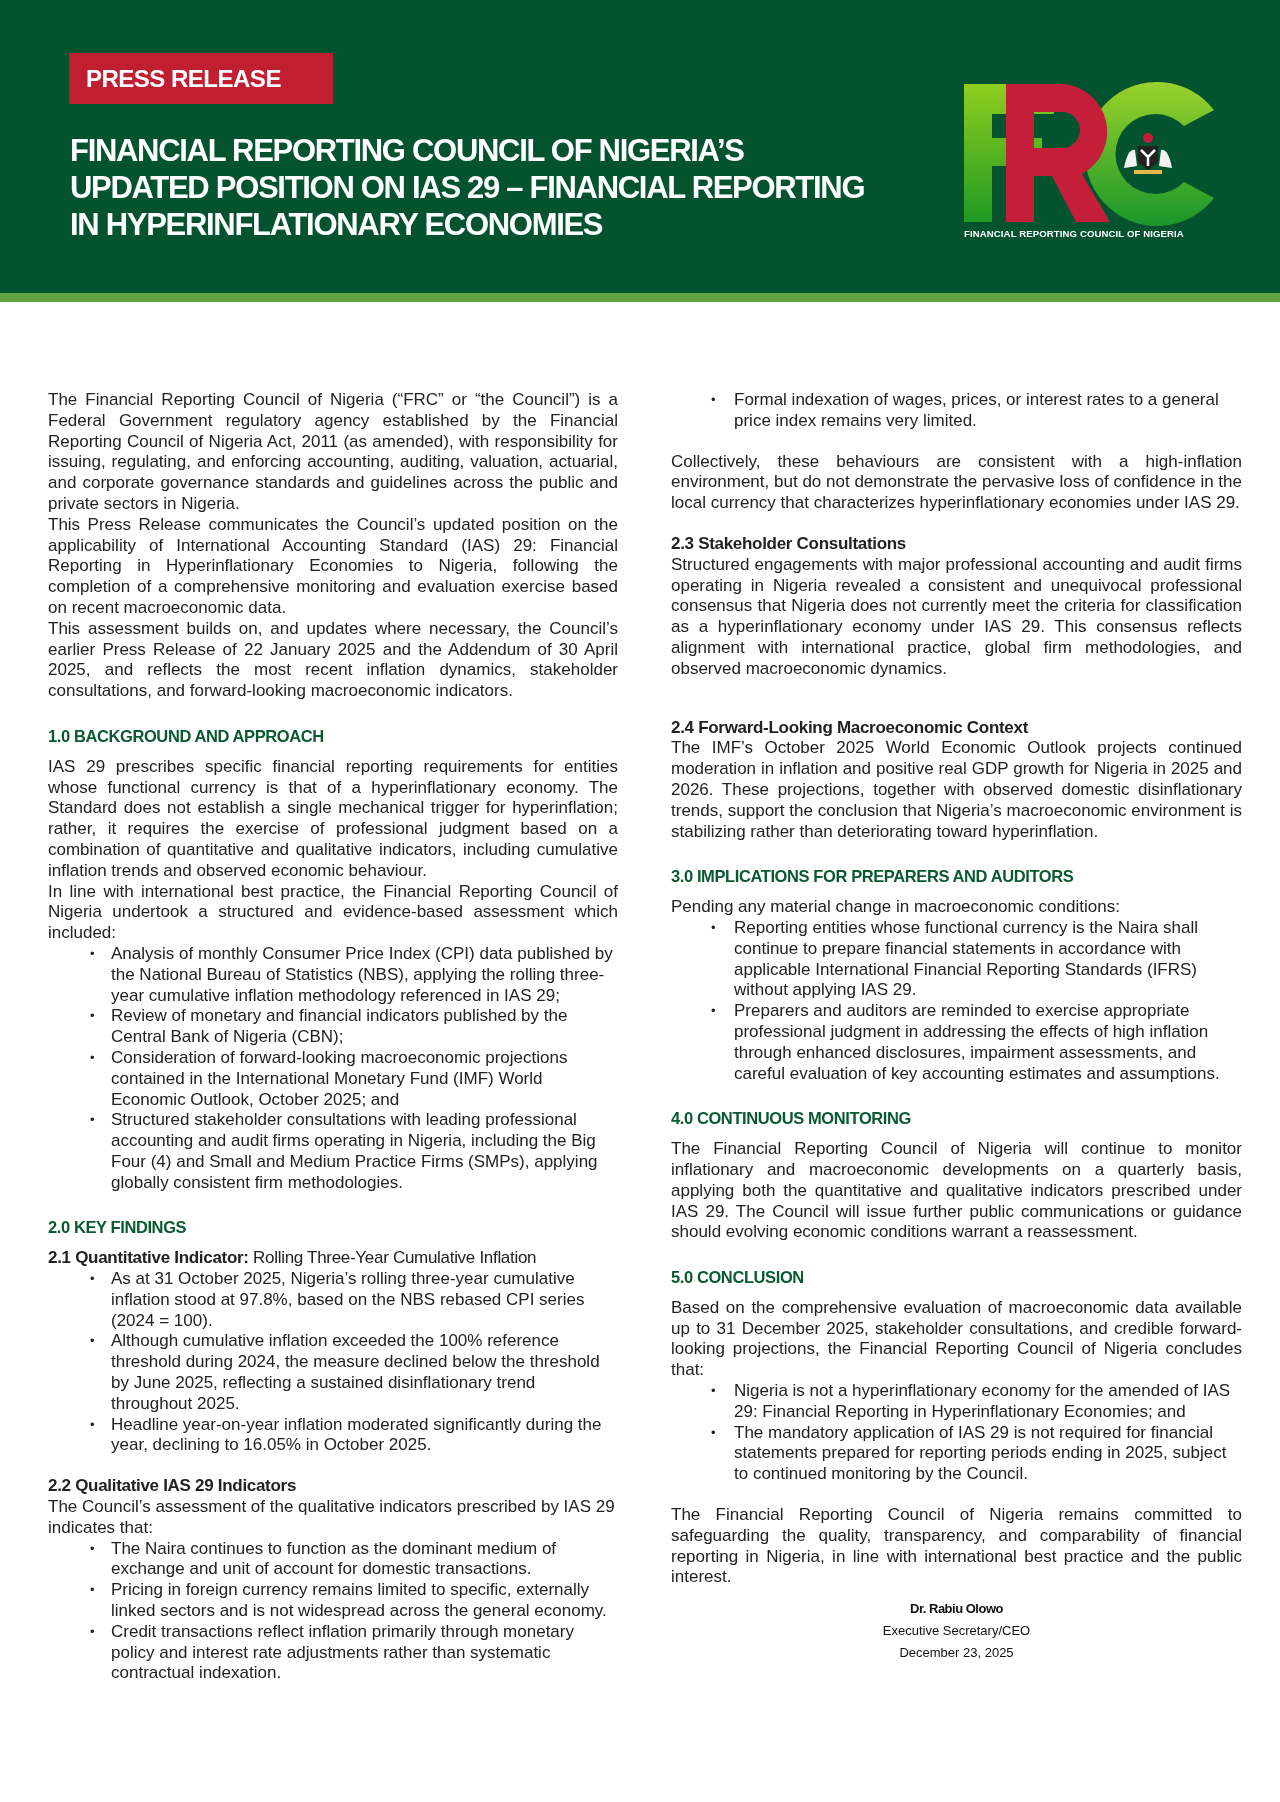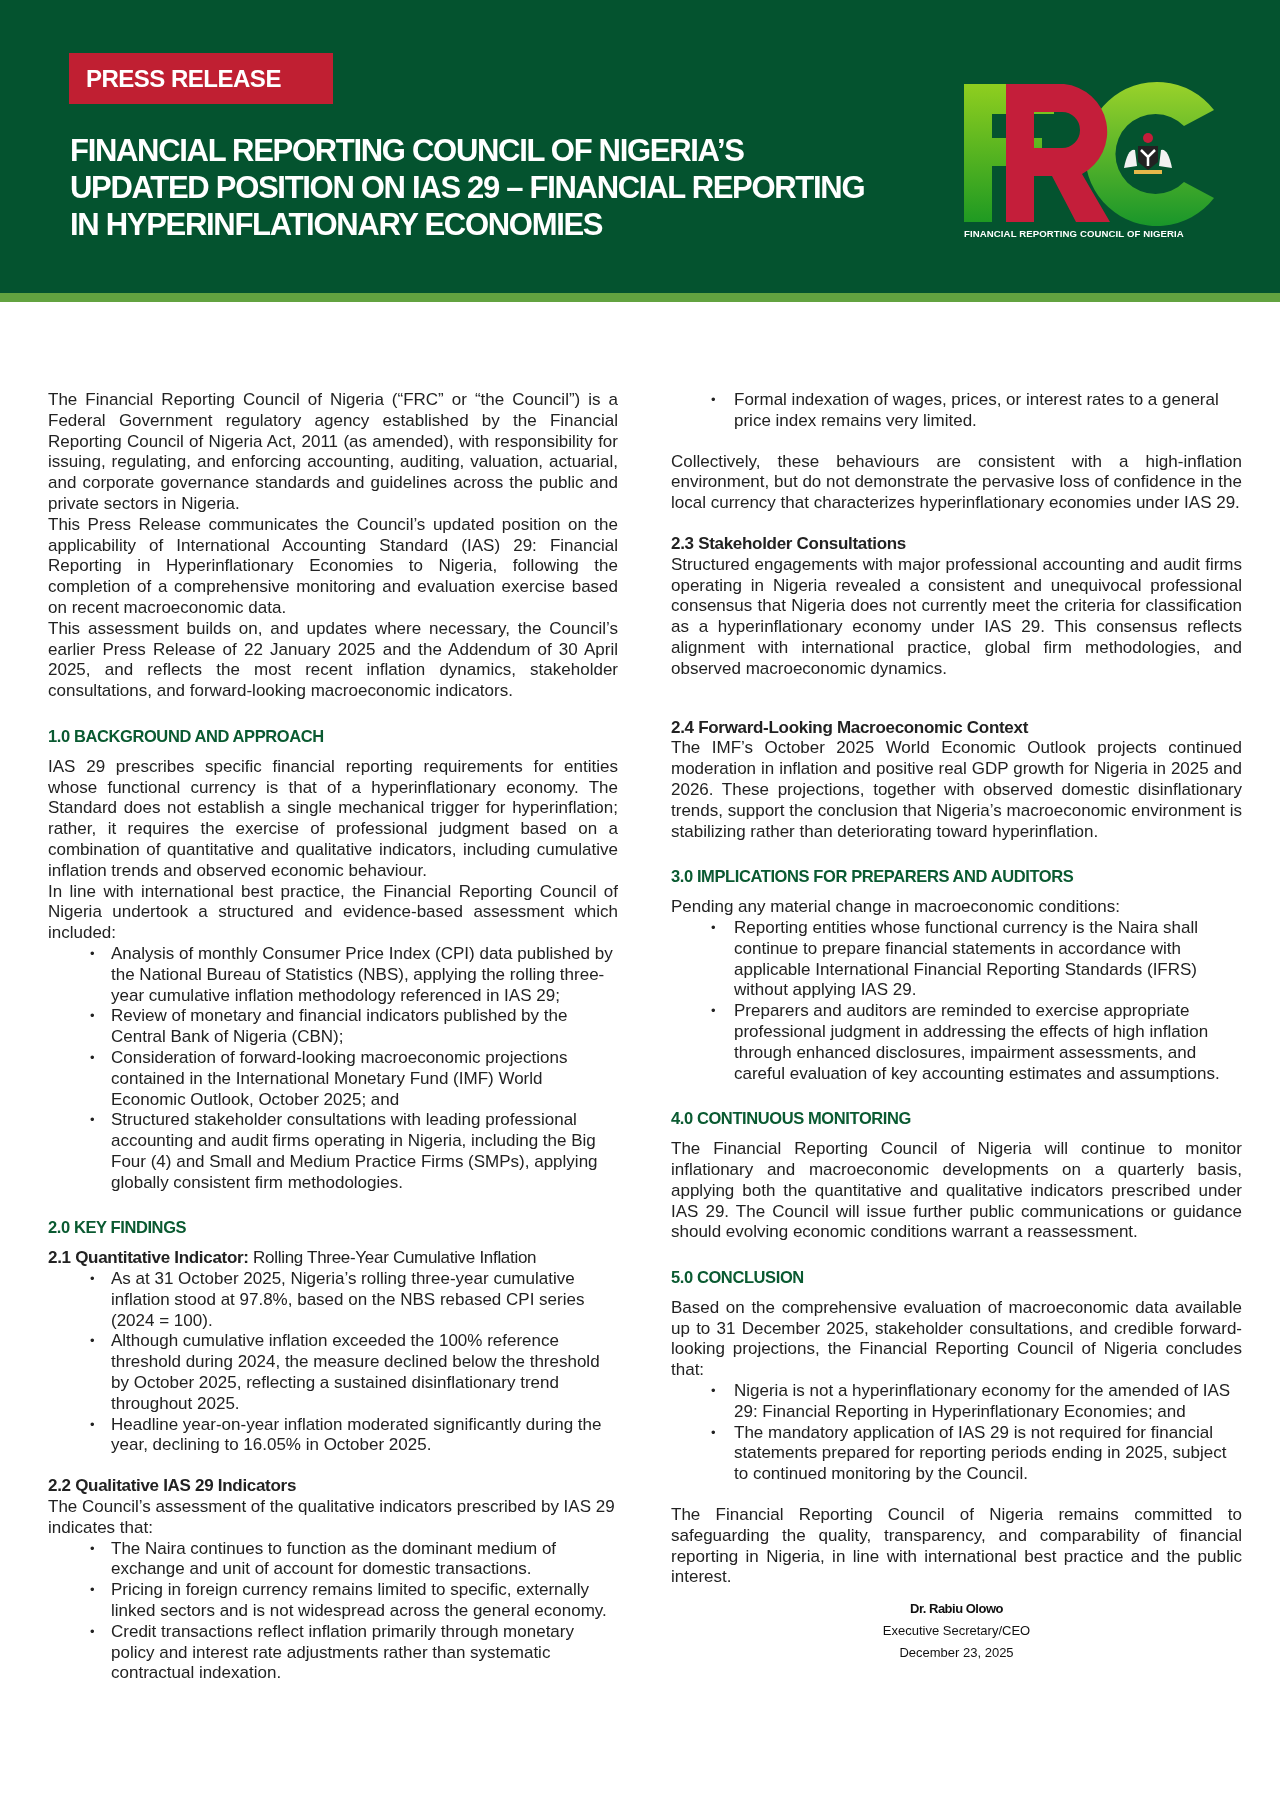--- a/index.html
+++ b/index.html
@@ -92,21 +92,21 @@
     <li>Consideration of forward-looking macroeconomic projections contained in the International Monetary Fund (IMF) World Economic Outlook, October 2025; and</li>
     <li>Structured stakeholder consultations with leading professional accounting and audit firms operating in Nigeria, including the Big Four (4) and Small and Medium Practice Firms (SMPs), applying globally consistent firm methodologies.</li>
   </ul>
 
   <h2 class="h-sec">2.0 KEY FINDINGS</h2>
   <div class="h-sub">
     <span>2.1 Quantitative Indicator:</span><span class="normal"> Rolling Three-Year Cumulative Inflation</span>
   </div>
   <ul class="bul">
     <li>As at 31 October 2025, Nigeria’s rolling three-year cumulative inflation stood at 97.8%, based on the NBS rebased CPI series (2024 = 100).</li>
-    <li>Although cumulative inflation exceeded the 100% reference threshold during 2024, the measure declined below the threshold by October 2025, reflecting a sustained disinflationary trend throughout 2025.</li>
+    <li>Although cumulative inflation exceeded the 100% reference threshold during 2024, the measure declined below the threshold by June 2025, reflecting a sustained disinflationary trend throughout 2025.</li>
     <li>Headline year-on-year inflation moderated significantly during the year, declining to 16.05% in October 2025.</li>
   </ul>
 
   <div class="gap"></div>
   <div class="h-sub">2.2 Qualitative IAS 29 Indicators</div>
   <p>The Council’s assessment of the qualitative indicators prescribed by IAS 29 indicates that:</p>
   <ul class="bul">
     <li>The Naira continues to function as the dominant medium of exchange and unit of account for domestic transactions.</li>
     <li>Pricing in foreign currency remains limited to specific, externally linked sectors and is not widespread across the general economy.</li>
     <li>Credit transactions reflect inflation primarily through monetary policy and interest rate adjustments rather than systematic contractual indexation.</li>

